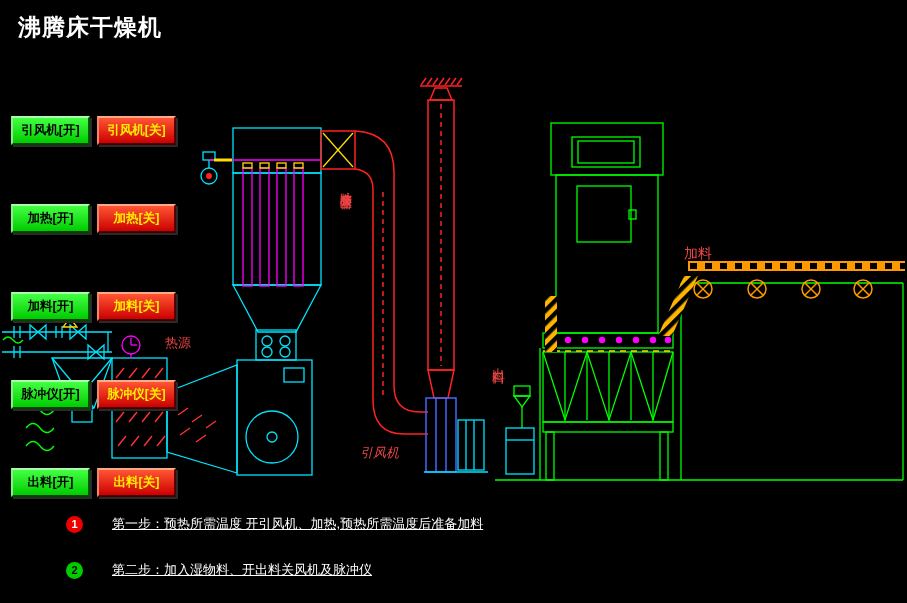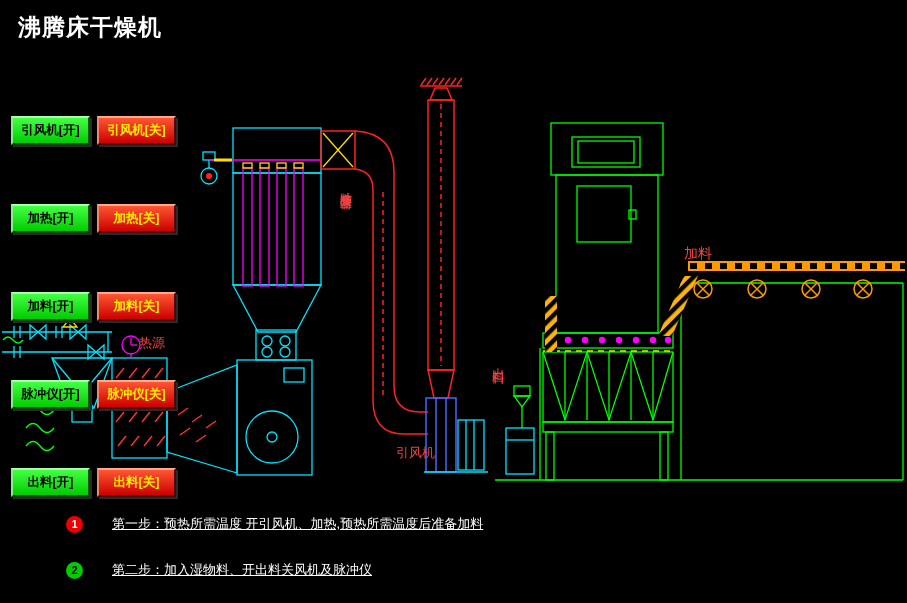--- a/index.html
+++ b/index.html
@@ -40,22 +40,22 @@
     background: linear-gradient(180deg, #ff5533, #cc0000);
     color: #ffee00;
     border: 2px solid;
     border-color: #ffaa88 #550000 #440000 #ee8866;
     box-shadow: 2px 2px 0 #2a2a2a;
   }
 
   .lbl { position: absolute; color: #ef4444; font-size: 13px; white-space: nowrap; }
   .v { writing-mode: vertical-rl; text-orientation: upright; white-space: normal; }
   #lbl-dust { left: 337px; top: 182px; font-size: 12px; letter-spacing: 1px; }
-  #lbl-heat { left: 139px; top: 334px; }
-  #lbl-fan  { left: 396px; top: 444px; }
+  #lbl-heat { left: 165px; top: 334px; }
+  #lbl-fan  { left: 360px; top: 444px; font-style: italic; }
   #lbl-out  { left: 489px; top: 357px; letter-spacing: 3px; }
   #lbl-feed { left: 684px; top: 245px; font-size: 14px; }
 
   .step { position: absolute; left: 66px; display: flex; align-items: center; gap: 29px; }
   #step-1 { top: 515px; }
   #step-2 { top: 561px; }
   .badge {
     width: 17px; height: 17px; border-radius: 50%;
     display: flex; align-items: center; justify-content: center;
     font-size: 11px; font-weight: bold; flex: 0 0 auto;

